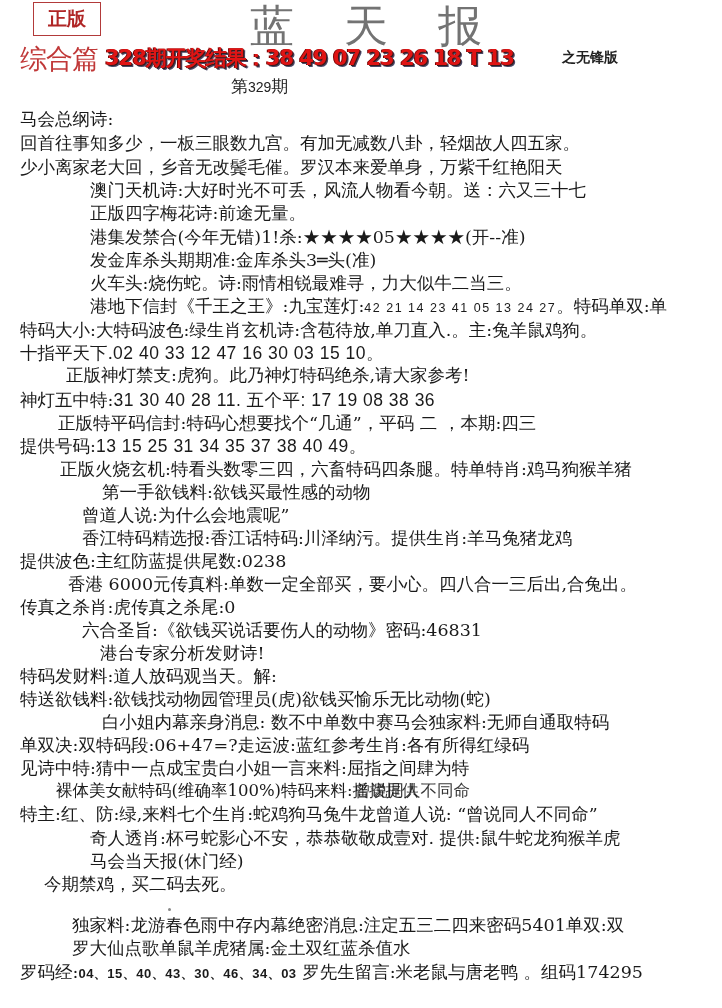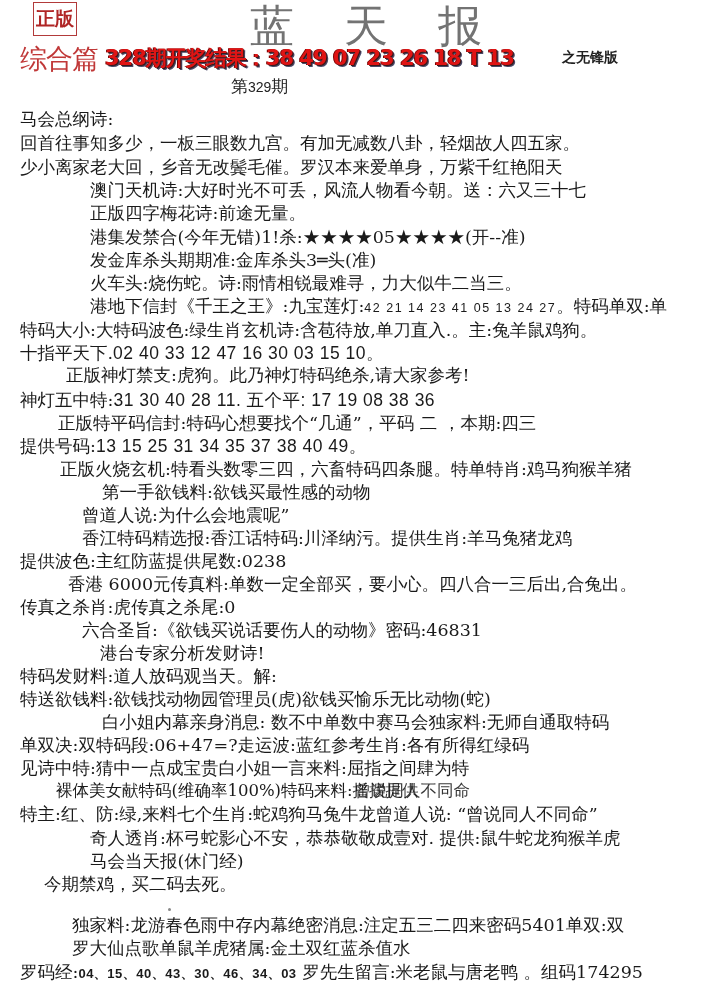--- a/index.html
+++ b/index.html
@@ -12,21 +12,21 @@
       height: 1008px;
       position: relative;
       overflow: hidden;
       font-family: "DejaVu Sans", "Liberation Sans", sans-serif;
       color: #1a1a1a;
     }
     .badge {
       position: absolute;
       left: 33px;
       top: 2px;
-      width: 44px;
+      width: 68px;
       height: 34px;
       border: 1.5px solid #b23a3a;
       box-sizing: border-box;
       color: #b02626;
       font-family: "DejaVu Serif", "Liberation Serif", serif;
       font-weight: bold;
       font-size: 19px;
       line-height: 31px;
       text-align: center;
     }

